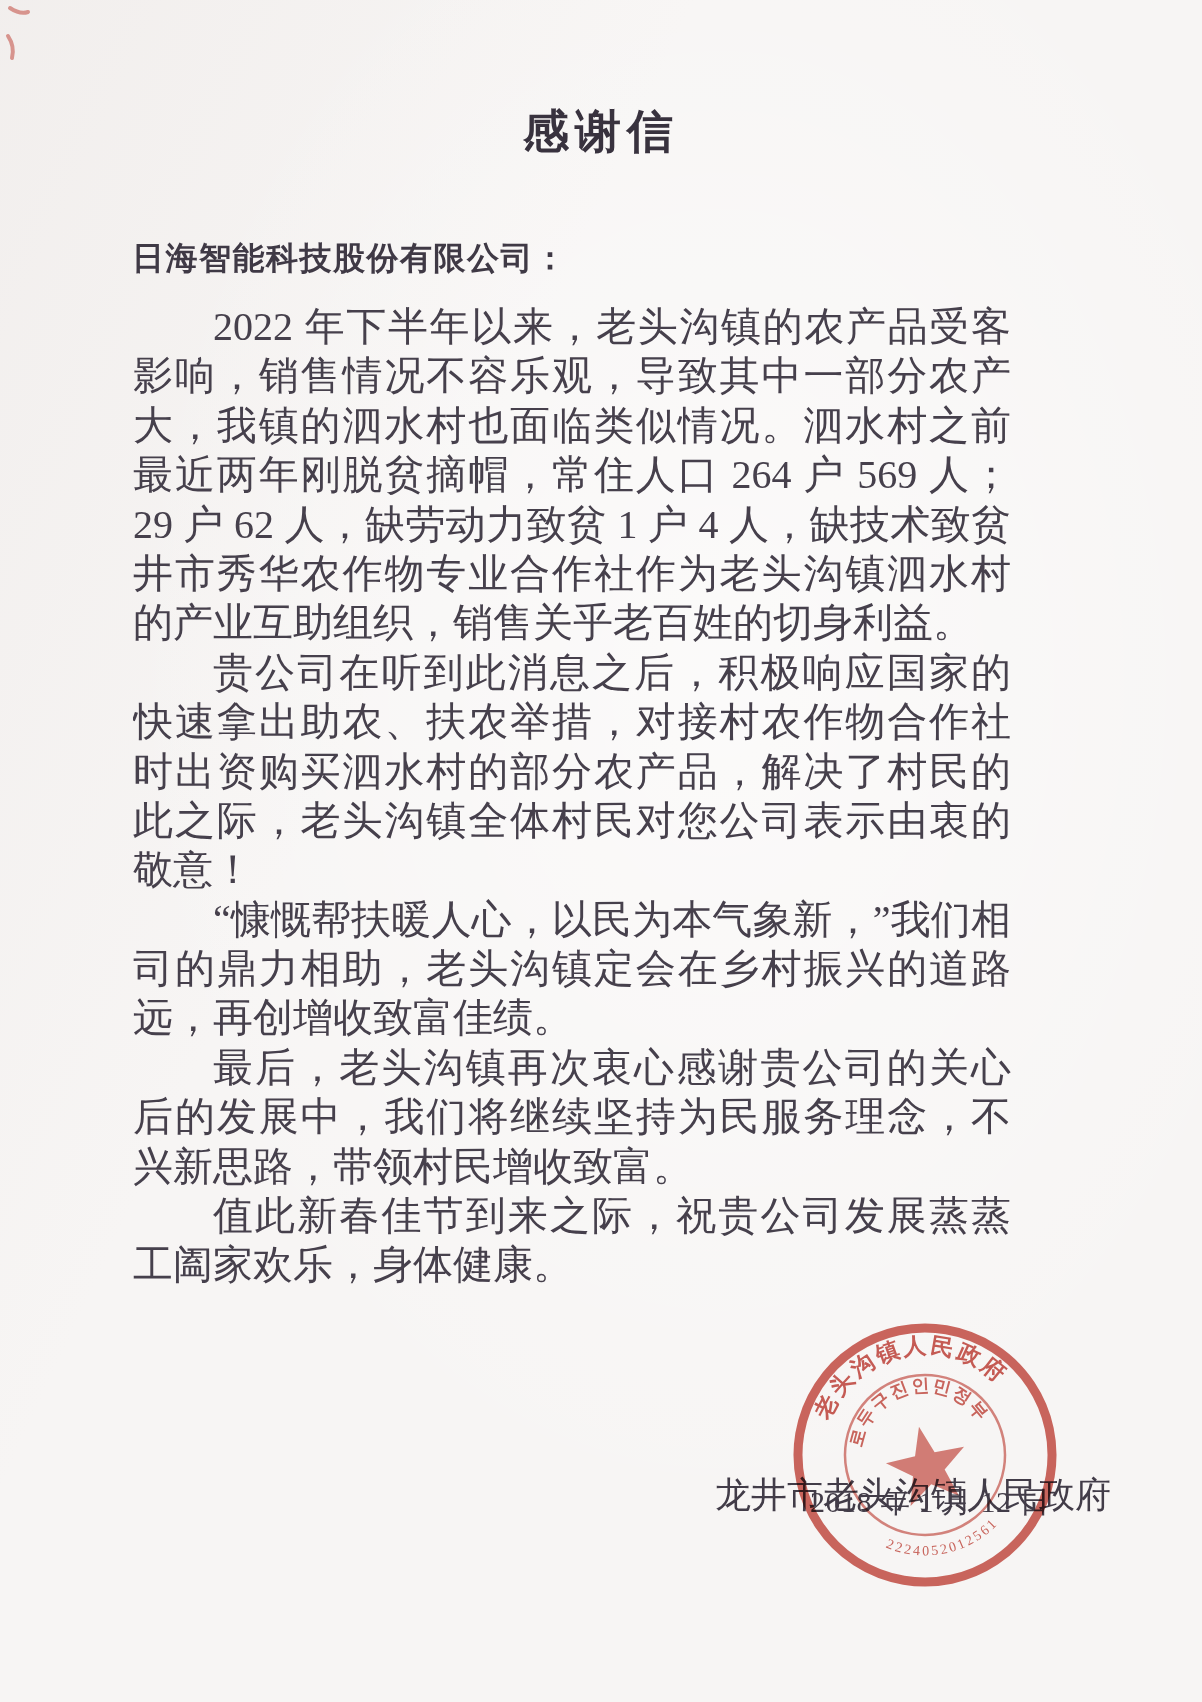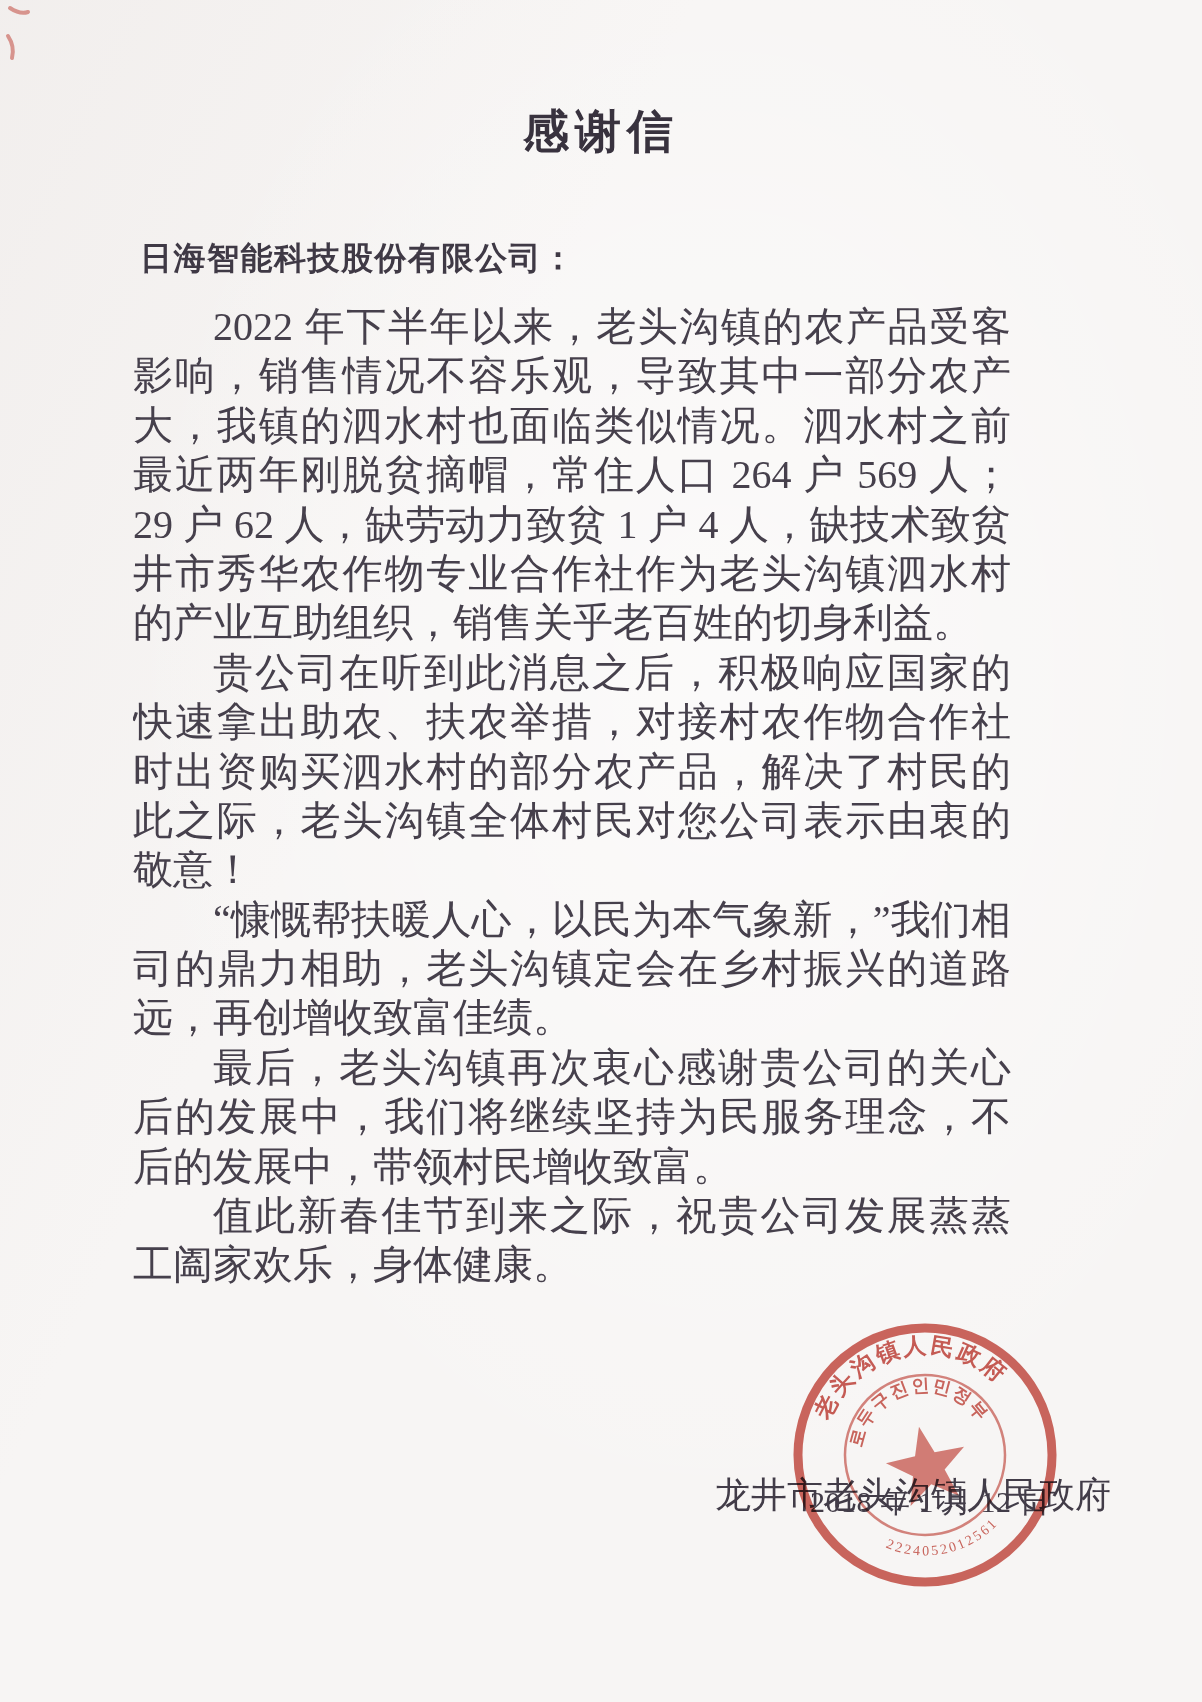--- a/index.html
+++ b/index.html
@@ -15,21 +15,21 @@
     font-family:"Liberation Serif","DejaVu Serif",serif;
     color:#46404c;
   }
   .title{
     position:absolute;top:100px;left:0;width:100%;
     margin:0;text-align:center;
     font-size:46px;line-height:64px;font-weight:700;
     letter-spacing:6px;color:#38323e;
   }
   .salutation{
-    position:absolute;left:140px;top:238px;
+    position:absolute;left:132px;top:238px;
     font-size:32px;line-height:40px;font-weight:700;
     letter-spacing:1.5px;color:#3f3945;
   }
   .body{
     position:absolute;left:133px;top:302px;width:878px;
     font-size:40px;color:#46404c;
   }
   .line{
     height:49.4px;line-height:49.4px;
     text-align:justify;text-align-last:justify;
@@ -84,21 +84,21 @@
     <div class="line indent">贵公司在听到此消息之后，积极响应国家的乡村振兴号召，</div>
     <div class="line">快速拿出助农、扶农举措，对接村农作物合作社相关事务，及</div>
     <div class="line">时出资购买泗水村的部分农产品，解决了村民的燃眉之急，值</div>
     <div class="line">此之际，老头沟镇全体村民对您公司表示由衷的感谢和崇高的</div>
     <div class="line end">敬意！</div>
     <div class="line indent">“慷慨帮扶暖人心，以民为本气象新，”我们相信有了贵公</div>
     <div class="line">司的鼎力相助，老头沟镇定会在乡村振兴的道路上更加行稳致</div>
     <div class="line end">远，再创增收致富佳绩。</div>
     <div class="line indent">最后，老头沟镇再次衷心感谢贵公司的关心和帮助，在今</div>
     <div class="line">后的发展中，我们将继续坚持为民服务理念，不断开创乡村振</div>
-    <div class="line end">后的发展中，带领村民增收致富。</div>
+    <div class="line end">兴新思路，带领村民增收致富。</div>
     <div class="line indent">值此新春佳节到来之际，祝贵公司发展蒸蒸日上，全体员</div>
     <div class="line end">工阖家欢乐，身体健康。</div>
   </div>
 
   <div class="signature">龙井市老头沟镇人民政府</div>
   <div class="date">2018 年 1 月 12 日</div>
 
   <svg class="seal" viewBox="-134 -134 268 268">
     <g transform="rotate(-12)">
       <circle class="seal-outer" r="127"></circle>

